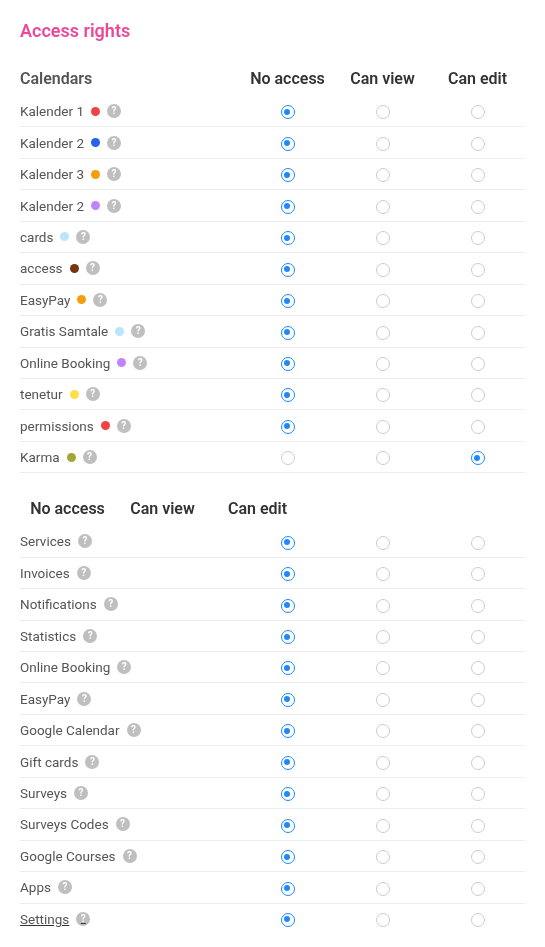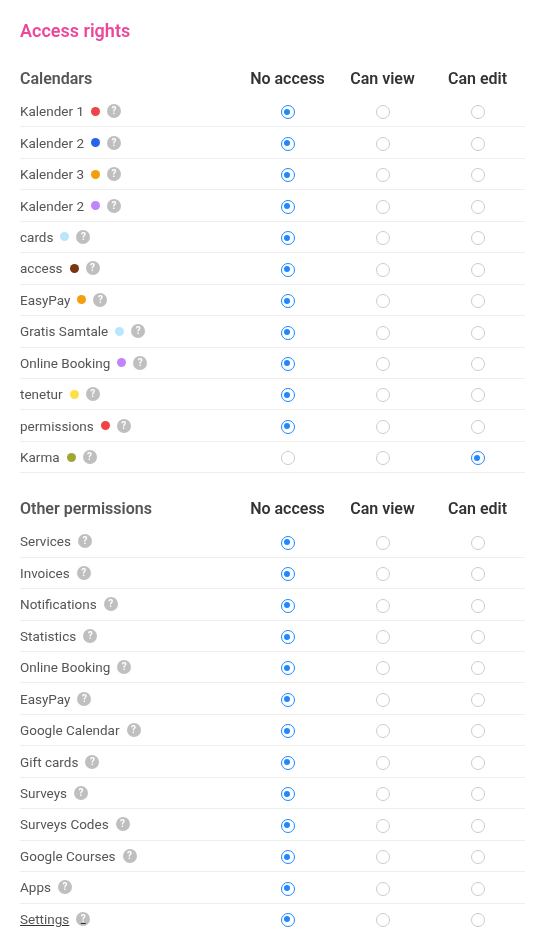--- a/index.html
+++ b/index.html
@@ -213,21 +213,20 @@
         <span>Karma</span>
         <span class="color-dot" style="background: rgb(163, 166, 53);"></span>
         <span class="help-icon">?</span>
       </div>
       <div class="col"><span class="radio"></span></div>
       <div class="col"><span class="radio"></span></div>
       <div class="col"><span class="radio checked"></span></div>
     </div>
     <div class="section-gap"></div>
     <div class="section-header">
-      <div class="label-col">Other permissions</div>
       <div class="col">No access</div>
       <div class="col">Can view</div>
       <div class="col">Can edit</div>
     </div>
     <div class="row">
       <div class="label-col">
         <span>Services</span>
         <span class="help-icon">?</span>
       </div>
       <div class="col"><span class="radio checked"></span></div>

